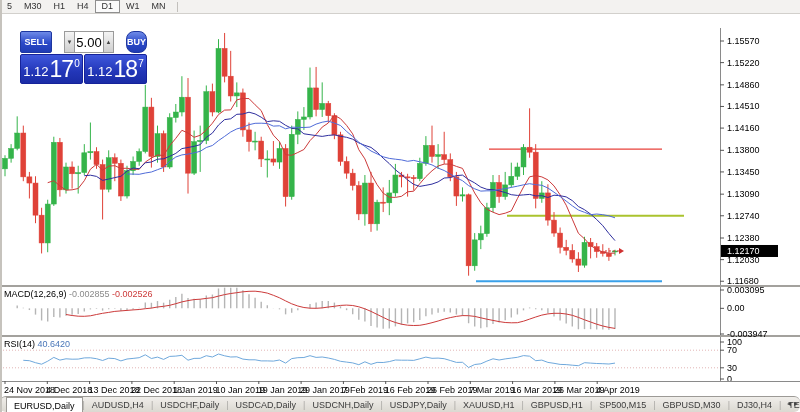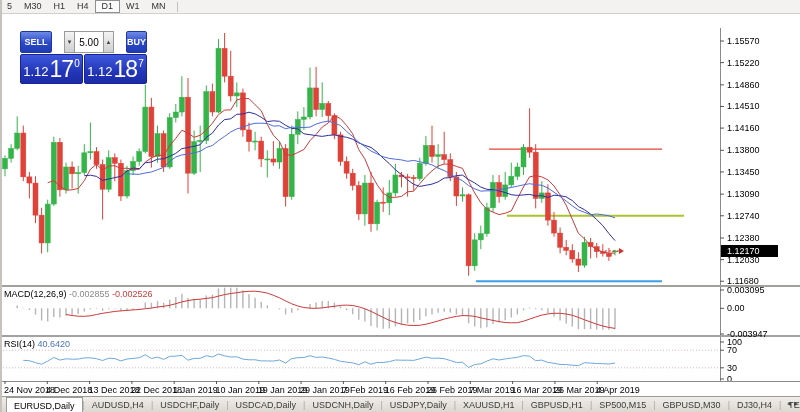--- a/index.html
+++ b/index.html
@@ -21,36 +21,36 @@
   
   .chart-body{position:absolute;left:0;top:28px;width:800px;height:368px;}
   svg{position:absolute;left:0;top:0;}
   
   .trade-widget{position:absolute;left:20px;top:3px;width:127px;z-index:10;}
   .tw-row1{display:flex;height:22px;gap:12px;margin-bottom:1px;}
   .tw-btn{background:linear-gradient(#6e8ae8,#2b49c8 55%,#203cb4);color:#fff;font-size:9px;font-weight:bold;
           border:1px solid #1d36a0;border-radius:2px;padding:0;text-align:center;
           font-family:"Liberation Sans",sans-serif;line-height:14px;cursor:pointer;}
   .tw-sell{width:42px;}
-  .tw-buy{flex:1;}
+  .tw-buy{flex:1;border-radius:8px;}
   .tw-vol{width:50px;display:flex;}
   .spin-btn{width:11px;background:linear-gradient(#f4f4f4,#cfcfcf);border:1px solid #9a9a9a;
             font-size:6px;color:#444;padding:0;line-height:12px;cursor:pointer;}
   .tw-input{width:28px;border:1px solid #9a9a9a;border-left:0;border-right:0;text-align:center;
-            font-size:10px;padding:0;font-family:"Liberation Sans",sans-serif;}
+            font-size:13px;padding:0;font-family:"Liberation Sans",sans-serif;}
   .tw-row2{display:flex;gap:1px;height:30px;}
   .tw-price{flex:1;background:linear-gradient(#3f58dc,#2236b8 60%,#1b2ca6);border:1px solid #16239a;
             border-radius:2px;color:#fff;display:flex;justify-content:center;cursor:pointer;}
   .p-pre{font-size:13px;align-self:flex-end;padding-bottom:4px;margin-right:1px;}
   .p-big{font-size:23px;line-height:28px;letter-spacing:-1px;}
   .p-sup{font-size:10px;align-self:flex-start;padding-top:3px;margin-left:1px;}
   
   .symbol-tabs{position:absolute;left:0;top:396px;width:800px;height:16px;
                background:linear-gradient(#f0eeea,#dbd8d1);border-top:1px solid #9c9a96;
-               display:flex;align-items:stretch;font-size:9px;color:#3c3c3c;padding-left:6px;overflow:hidden;}
+               display:flex;align-items:stretch;font-size:9px;color:#3c3c3c;padding-left:6px;overflow:hidden;border-radius:6px;}
   .sym-tab{padding:2px 7px 0;white-space:nowrap;cursor:pointer;line-height:12px;}
   .sym-tab.active{background:#fff;border:1px solid #9c9a96;border-bottom:0;color:#000;margin-top:0;}
   .sym-sep{color:#aaa8a4;padding-top:2px;line-height:12px;}
   .tab-scroll{position:absolute;right:2px;top:399px;display:flex;gap:3px;font-size:8px;color:#444;z-index:20;}
   .tab-scroll span{cursor:pointer;}
 </style>
 </head>
 <body>
 
 <div class="app">

